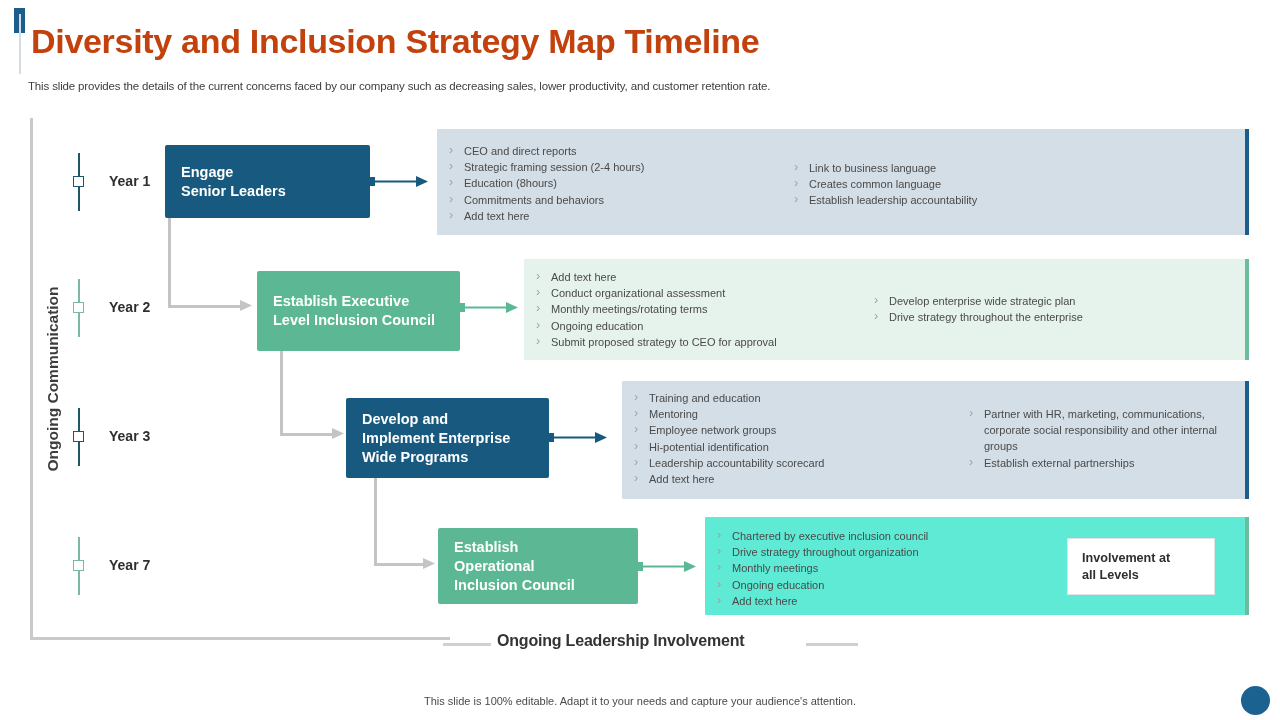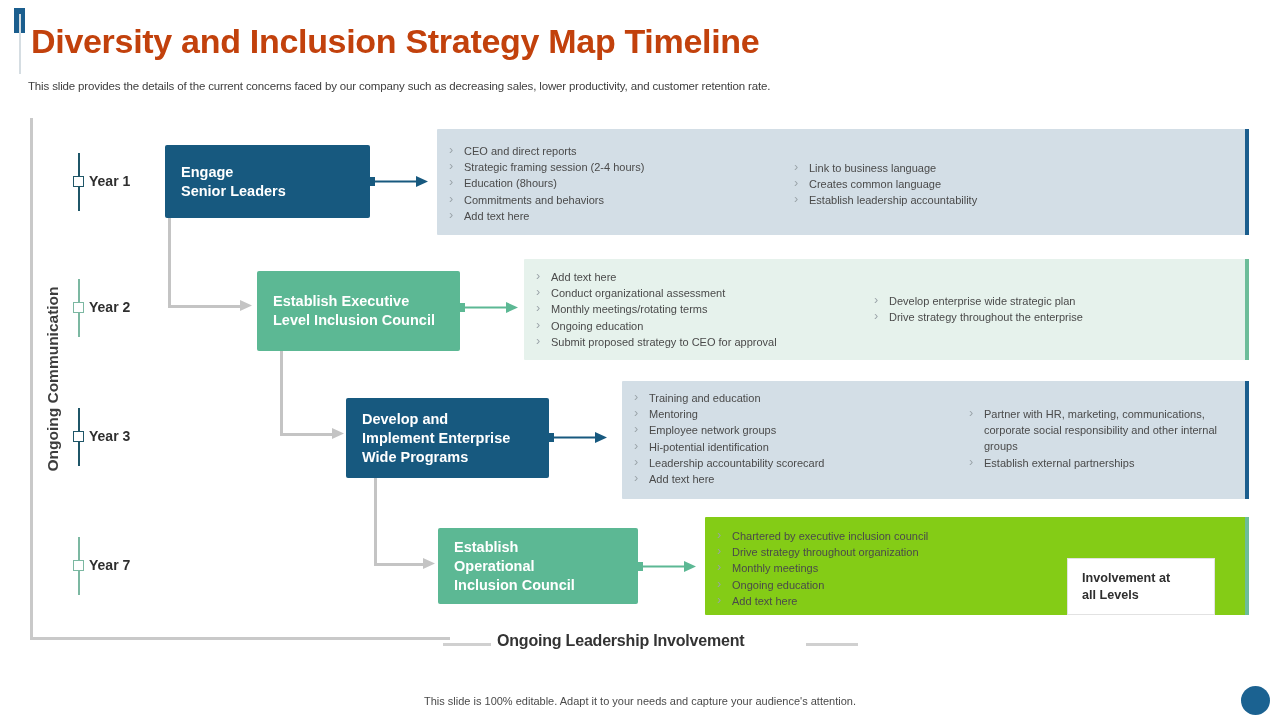--- a/index.html
+++ b/index.html
@@ -58,21 +58,21 @@
     position: absolute; left: 68px; top: 23px;
     width: 11px; height: 11px; background: #fff;
   }
   .year-mark .lbl {
     position: absolute; left: 22px; top: 20px;
     font-size: 14px; font-weight: 700; color: #2f2f2f;
     white-space: nowrap;
   }
   
   .year-mark .sq { left: 8px; }
-  .year-mark .lbl { left: 24px; }
+  .year-mark .lbl { left: 44px; }
 
   
   .stage {
     position: absolute; color: #ffffff;
     font-size: 14.5px; font-weight: 700; line-height: 19px;
     padding: 0 16px; display: flex; align-items: center;
     border-radius: 2px;
   }
   .stage .txt { white-space: pre-line; }
   .nub {
@@ -99,21 +99,21 @@
 
   
   .conn { position: absolute; background: #c4c4c4; }
   .arrow-line { position: absolute; }
 
   .inv-box {
     position: absolute; background: #ffffff;
     border: 1px solid #e2e2e2;
     display: flex; align-items: center; padding-left: 14px;
     font-size: 12.6px; font-weight: 700; color: #2f2f2f;
-    line-height: 17px; white-space: pre-line; margin-top: 20px;
+    line-height: 17px; white-space: pre-line;
   }
 
   
   .bottom-rule-l {
     position: absolute; left: 443px; top: 643px;
     width: 48px; height: 3px; background: #d0d0d0;
   }
   .bottom-rule-r {
     position: absolute; left: 806px; top: 643px;
     width: 52px; height: 3px; background: #d0d0d0;
@@ -268,21 +268,21 @@
     <span class="txt">Establish
 Operational
 Inclusion Council</span>
   </div>
   <div class="nub" style="left:634px; top:562px; background:#5cb894;"></div>
   <svg class="arrow-line" style="left:642px; top:557px;" width="56" height="20">
     <line x1="0" y1="9.5" x2="42" y2="9.5" stroke="#5cb894" stroke-width="2"></line>
     <polygon points="42,4 54,9.5 42,15" fill="#5cb894"></polygon>
   </svg>
 
-  <div class="panel" style="left:705px; top:517px; width:544px; height:98px; background:#84cc16;">
+  <div class="panel" style="left:705px; top:517px; width:544px; height:98px; background:#5eead4;">
     <div class="edge" style="background:#6cbd99;"></div>
     <ul class="col-a" style="left:10px; top:11px;">
       <li>Chartered by executive inclusion council</li>
       <li>Drive strategy throughout organization</li>
       <li>Monthly meetings</li>
       <li>Ongoing education</li>
       <li>Add text here</li>
     </ul>
     <div class="inv-box" style="left:362px; top:21px; width:148px; height:57px;">
       <span>Involvement at

